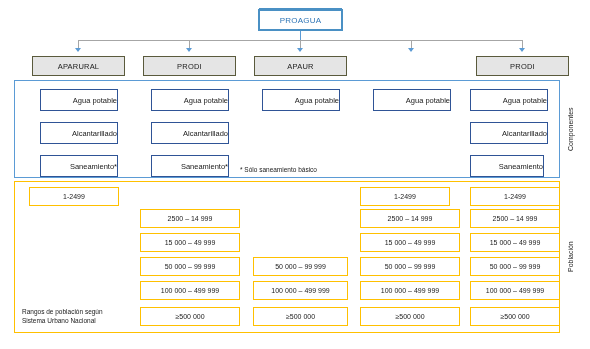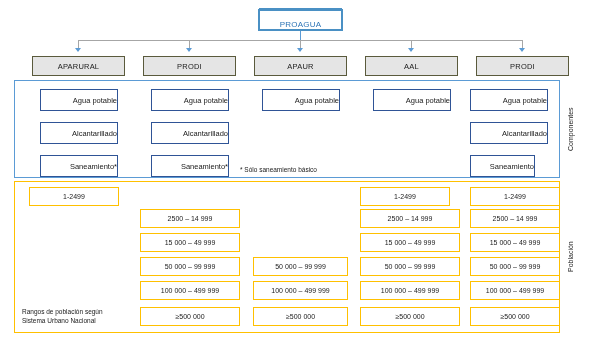--- a/index.html
+++ b/index.html
@@ -11,21 +11,21 @@
     overflow:hidden;
   }
   #stage{position:relative;width:590px;height:349px;}
 
   
   .root-box{
     position:absolute;
     left:258px;top:9px;width:85px;height:22px;
     border:2px solid #4a90c4;
     background:#ffffff;
-    display:flex;align-items:flex-end;justify-content:center;
+    display:flex;align-items:center;justify-content:center;
     font-size:8px;color:#2e75b6;letter-spacing:.2px;
     box-sizing:border-box;
   }
   .root-box::before{
     content:"";position:absolute;left:-1px;right:-1px;top:-3px;height:2px;
     background:#4a90c4;
   }
 
   
   .conn{position:absolute;background:#a6a6a6;}
@@ -120,23 +120,20 @@
 
   <div class="prog-box" style="left:32px;width:93px;">
     <span>APARURAL</span>
   </div>
   <div class="prog-box" style="left:143px;width:93px;">
     <span>PRODI</span>
   </div>
   <div class="prog-box" style="left:254px;width:93px;">
     <span>APAUR</span>
   </div>
-  <div class="prog-box" style="left:365px;width:93px;">
-    <span>AAL</span>
-  </div>
   <div class="prog-box" style="left:476px;width:93px;">
     <span>PRODI</span>
   </div>
 
   <div class="frame frame-comp"></div>
   <div class="side-label side-comp">Componentes</div>
 
   <div class="comp-box" style="left:40px;top:89px;width:78px;">
     <span>Agua potable</span>
   </div>
@@ -164,21 +161,21 @@
   <div class="comp-box" style="left:373px;top:89px;width:78px;">
     <span>Agua potable</span>
   </div>
 
   <div class="comp-box" style="left:470px;top:89px;width:78px;">
     <span>Agua potable</span>
   </div>
   <div class="comp-box" style="left:470px;top:122px;width:78px;">
     <span>Alcantarillado</span>
   </div>
-  <div class="comp-box" style="left:470px;top:155px;width:65px;">
+  <div class="comp-box" style="left:470px;top:155px;width:74px;">
     <span>Saneamiento</span>
   </div>
 
   <div class="footnote">* Sólo saneamiento básico</div>
 
   <div class="frame frame-pob"></div>
   <div class="side-label side-pob">Población</div>
 
   <div class="pob-box" style="left:29px;top:187px;width:90px;">
     <span>1-2499</span>

